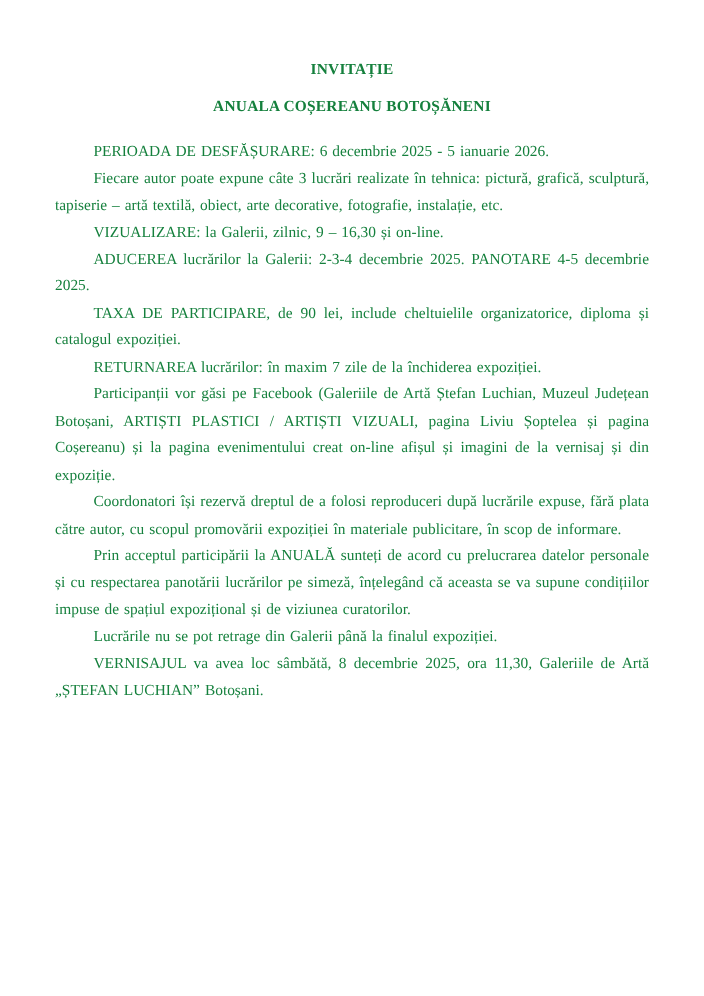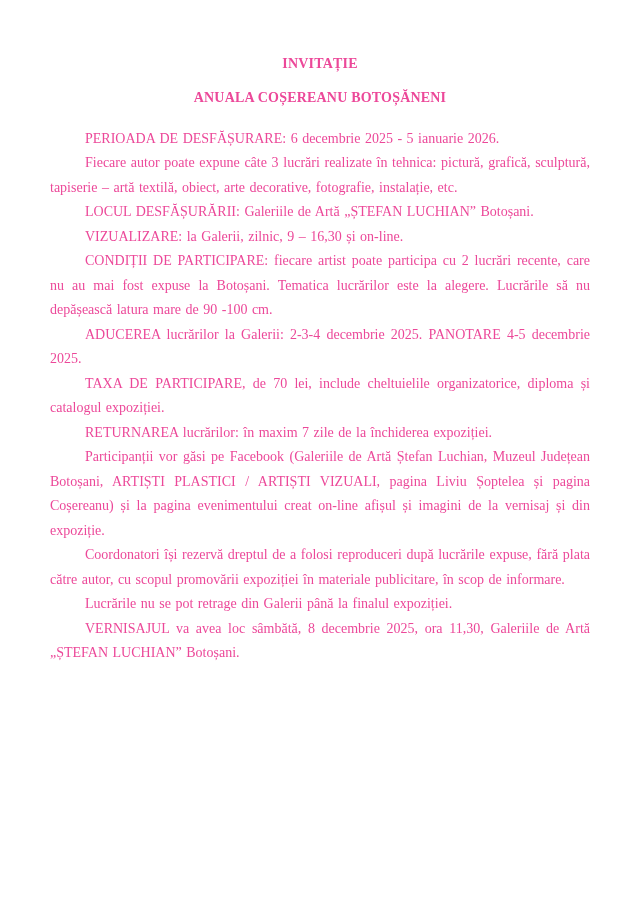--- a/index.html
+++ b/index.html
@@ -6,21 +6,21 @@
     margin: 0;
     padding: 0;
     background: #ffffff;
   }
   .page {
     position: relative;
     width: 640px;
     height: 905px;
     margin: 0 auto;
     background: #ffffff;
-    color: #ec4899;
+    color: #15803d;
     font-family: "Liberation Serif", "DejaVu Serif", serif;
     box-sizing: border-box;
     padding: 56px 50px 0 50px;
     overflow: hidden;
   }
   .doc-heading {
     margin: 0;
     text-align: center;
     font-size: 14px;
     font-weight: bold;
@@ -45,24 +45,23 @@
 </head>
 <body>
 
 <div class="page">
   <h1 class="doc-heading">INVITAȚIE</h1>
   <h2 class="doc-heading second">ANUALA COȘEREANU BOTOȘĂNENI</h2>
 
   <div class="doc-body">
     <p>PERIOADA DE DESFĂȘURARE: 6 decembrie 2025 - 5 ianuarie 2026.</p>
     <p>Fiecare autor poate expune câte 3 lucrări realizate în tehnica: pictură, grafică, sculptură, tapiserie – artă textilă, obiect, arte decorative, fotografie, instalație, etc.</p>
-    <p>LOCUL DESFĂȘURĂRII: Galeriile de Artă „ȘTEFAN LUCHIAN” Botoșani.</p>
     <p>VIZUALIZARE: la Galerii, zilnic, 9 – 16,30 și on-line.</p>
-    <p>CONDIȚII DE PARTICIPARE: fiecare artist poate participa cu 2 lucrări recente, care nu au mai fost expuse la Botoșani. Tematica lucrărilor este la alegere. Lucrările să nu depășească latura mare de 90 -100 cm.</p>
     <p>ADUCEREA lucrărilor la Galerii: 2-3-4 decembrie 2025. PANOTARE 4-5 decembrie 2025.</p>
-    <p>TAXA DE PARTICIPARE, de 70 lei, include cheltuielile organizatorice, diploma și catalogul expoziției.</p>
+    <p>TAXA DE PARTICIPARE, de 90 lei, include cheltuielile organizatorice, diploma și catalogul expoziției.</p>
     <p>RETURNAREA lucrărilor: în maxim 7 zile de la închiderea expoziției.</p>
     <p>Participanții vor găsi pe Facebook (Galeriile de Artă Ștefan Luchian, Muzeul Județean Botoșani, ARTIȘTI PLASTICI / ARTIȘTI VIZUALI, pagina Liviu Șoptelea și pagina Coșereanu) și la pagina evenimentului creat on-line afișul și imagini de la vernisaj și din expoziție.</p>
     <p>Coordonatori își rezervă dreptul de a folosi reproduceri după lucrările expuse, fără plata către autor, cu scopul promovării expoziției în materiale publicitare, în scop de informare.</p>
+    <p>Prin acceptul participării la ANUALĂ sunteți de acord cu prelucrarea datelor personale  și cu respectarea panotării lucrărilor pe simeză, înțelegând că aceasta se va supune condițiilor impuse de spațiul expozițional și de viziunea curatorilor.</p>
     <p>Lucrările nu se pot retrage din Galerii până la finalul expoziției.</p>
     <p>VERNISAJUL va avea loc sâmbătă, 8 decembrie 2025, ora 11,30, Galeriile de Artă „ȘTEFAN LUCHIAN” Botoșani.</p>
   </div>
 </div>
 
 </body></html>

